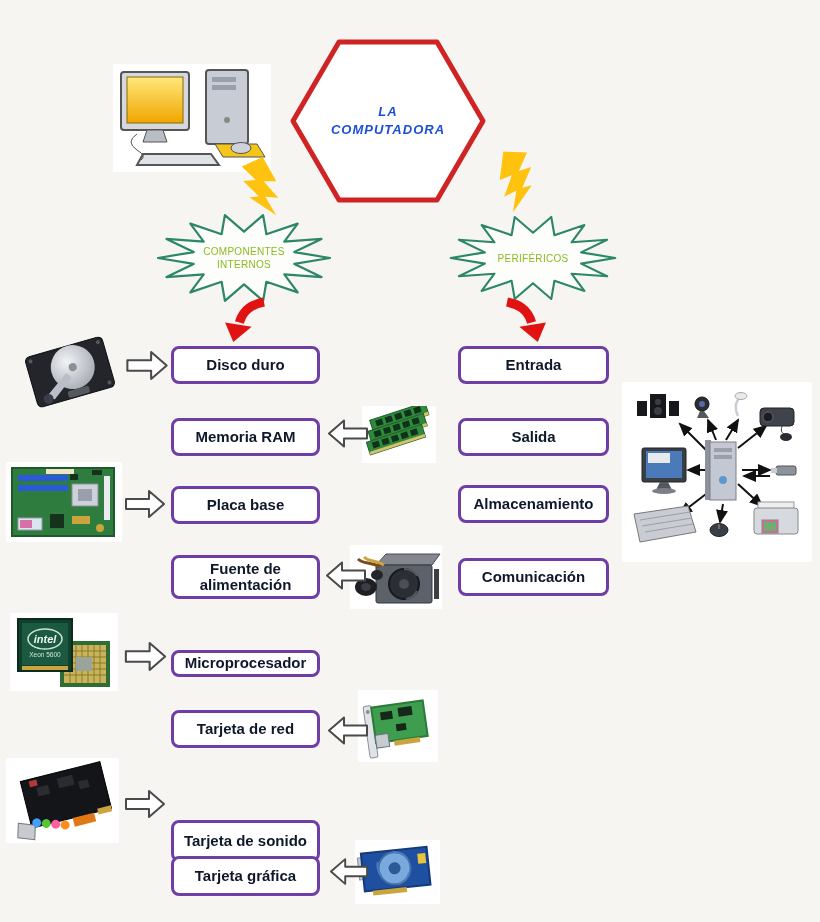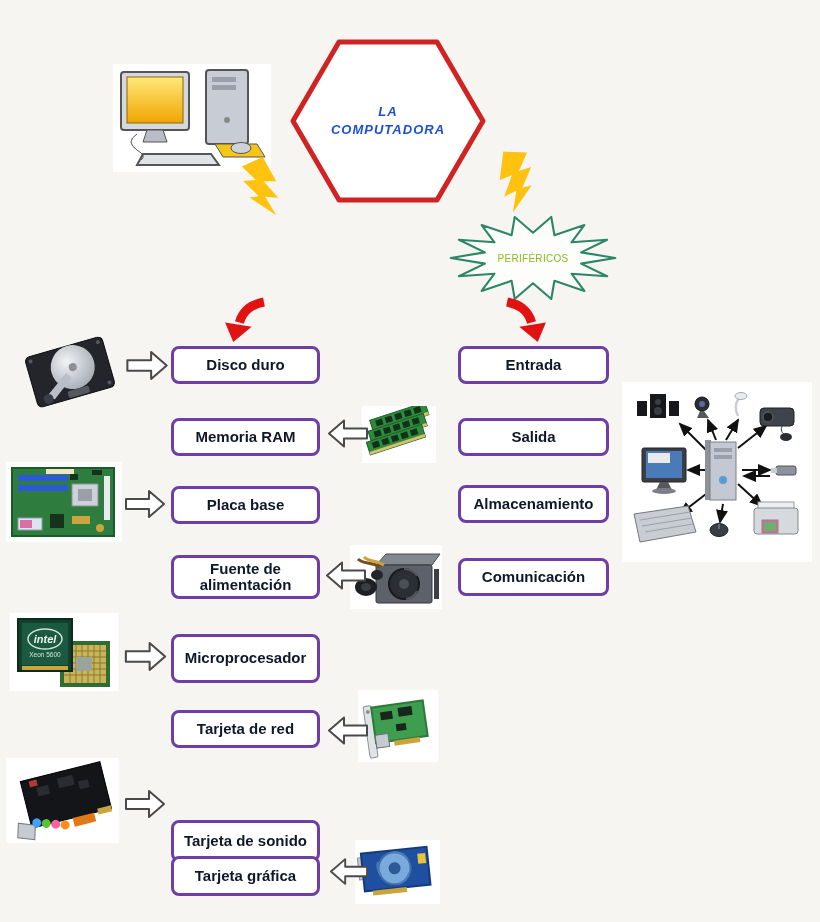--- a/index.html
+++ b/index.html
@@ -76,20 +76,29 @@
     <svg viewBox="0 0 40 62">
       <polygon points="12,2 34,6 24,22 36,20 25,38 34,37 13,60 19,40 7,44 17,25 5,28" fill="#ffc20e"></polygon>
     </svg>
   </div>
   <div class="abs" style="left:494px;top:148px;width:44px;height:66px;transform:rotate(-8deg)">
     <svg viewBox="0 0 40 62">
       <polygon points="12,2 34,6 24,22 36,20 25,38 34,37 13,60 19,40 7,44 17,25 5,28" fill="#ffc20e"></polygon>
     </svg>
   </div>
 
+  <div class="abs" style="left:156px;top:212px;width:176px;height:92px">
+    <svg viewBox="0 0 176 92">
+      <polygon points="174,46 138.3,51.9 165.5,65.1 128.3,62.4 141.7,80.4 110.4,69.8 107.1,88.9 88,72.4 68.9,88.9 65.6,69.8 34.3,80.4 47.7,62.4 10.5,65.1 37.7,51.9 2,46 37.7,40.1 10.5,26.9 47.7,29.6 34.3,11.6 65.6,22.2 68.9,3.1 88,19.6 107.1,3.1 110.4,22.2 141.7,11.6 128.3,29.6 165.5,26.9 138.3,40.1" fill="#fdfdfb" stroke="#2b8767" stroke-width="2.2" stroke-linejoin="round"></polygon>
+    </svg>
+    <div class="star-label">
+      <div>COMPONENTES</div>
+      <div>INTERNOS</div>
+    </div>
+  </div>
 
   <div class="abs" style="left:447px;top:214px;width:172px;height:88px">
     <svg viewBox="0 0 176 92">
       <polygon points="174,46 138.3,51.9 165.5,65.1 128.3,62.4 141.7,80.4 110.4,69.8 107.1,88.9 88,72.4 68.9,88.9 65.6,69.8 34.3,80.4 47.7,62.4 10.5,65.1 37.7,51.9 2,46 37.7,40.1 10.5,26.9 47.7,29.6 34.3,11.6 65.6,22.2 68.9,3.1 88,19.6 107.1,3.1 110.4,22.2 141.7,11.6 128.3,29.6 165.5,26.9 138.3,40.1" fill="#fdfdfb" stroke="#2b8767" stroke-width="2.2" stroke-linejoin="round"></polygon>
     </svg>
     <div class="star-label">
       <div>PERIFÉRICOS</div>
     </div>
   </div>
 
@@ -111,21 +120,21 @@
     </div>
   <div class="cbox lcol" style="top:418px;height:38px">
       <span>Memoria RAM</span>
     </div>
   <div class="cbox lcol" style="top:486px;height:38px">
       <span>Placa base</span>
     </div>
   <div class="cbox lcol" style="top:555px;height:44px">
       <span>Fuente de alimentación</span>
     </div>
-  <div class="cbox lcol" style="top:634px;height:49px">
+  <div class="cbox lcol" style="top:650px;height:27px">
       <span>Microprocesador</span>
     </div>
   <div class="cbox lcol" style="top:710px;height:38px">
       <span>Tarjeta de red</span>
     </div>
   <div class="cbox lcol" style="top:820px;height:42px">
       <span>Tarjeta de sonido</span>
     </div>
   <div class="cbox lcol" style="top:856px;height:40px">
       <span>Tarjeta gráfica</span>

